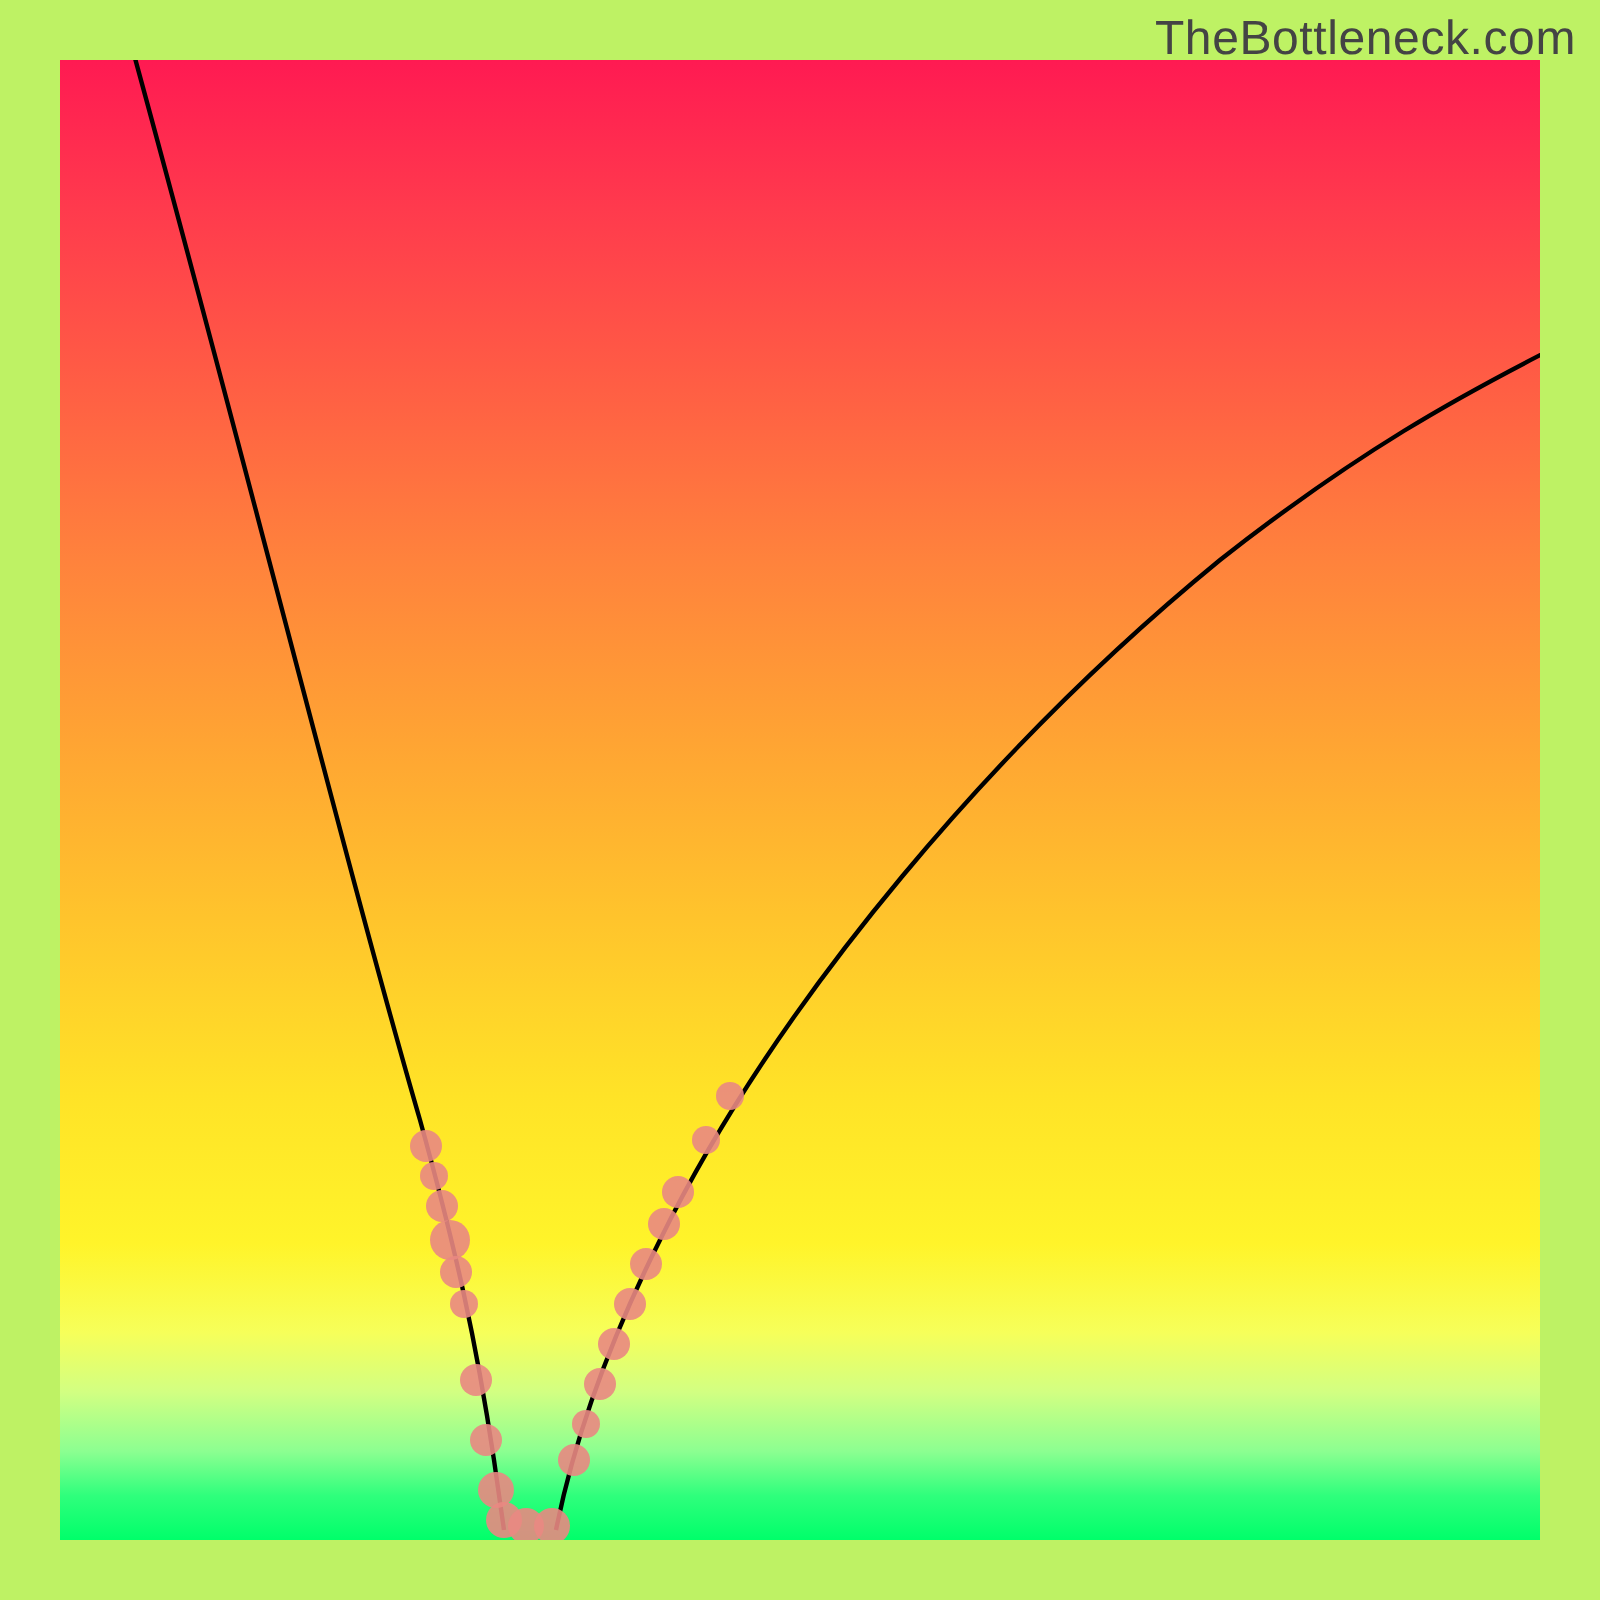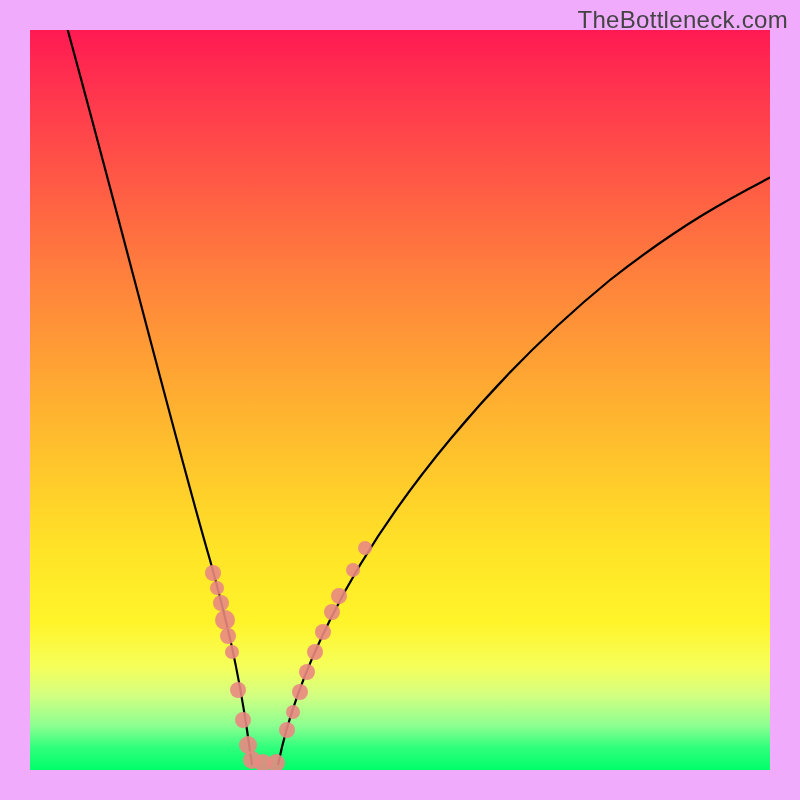--- a/index.html
+++ b/index.html
@@ -10,21 +10,21 @@
     overflow: hidden;
     background: #000;
     font-family: Arial, Helvetica, sans-serif;
   }
   .frame {
     position: absolute;
     left: 0;
     top: 0;
     width: 800px;
     height: 800px;
-    background: #f0abfc;
+    background: #bef264;
   }
   .plot-area {
     position: absolute;
     left: 30px;
     top: 30px;
     width: 740px;
     height: 740px;
     
     background: linear-gradient(
       to bottom,

